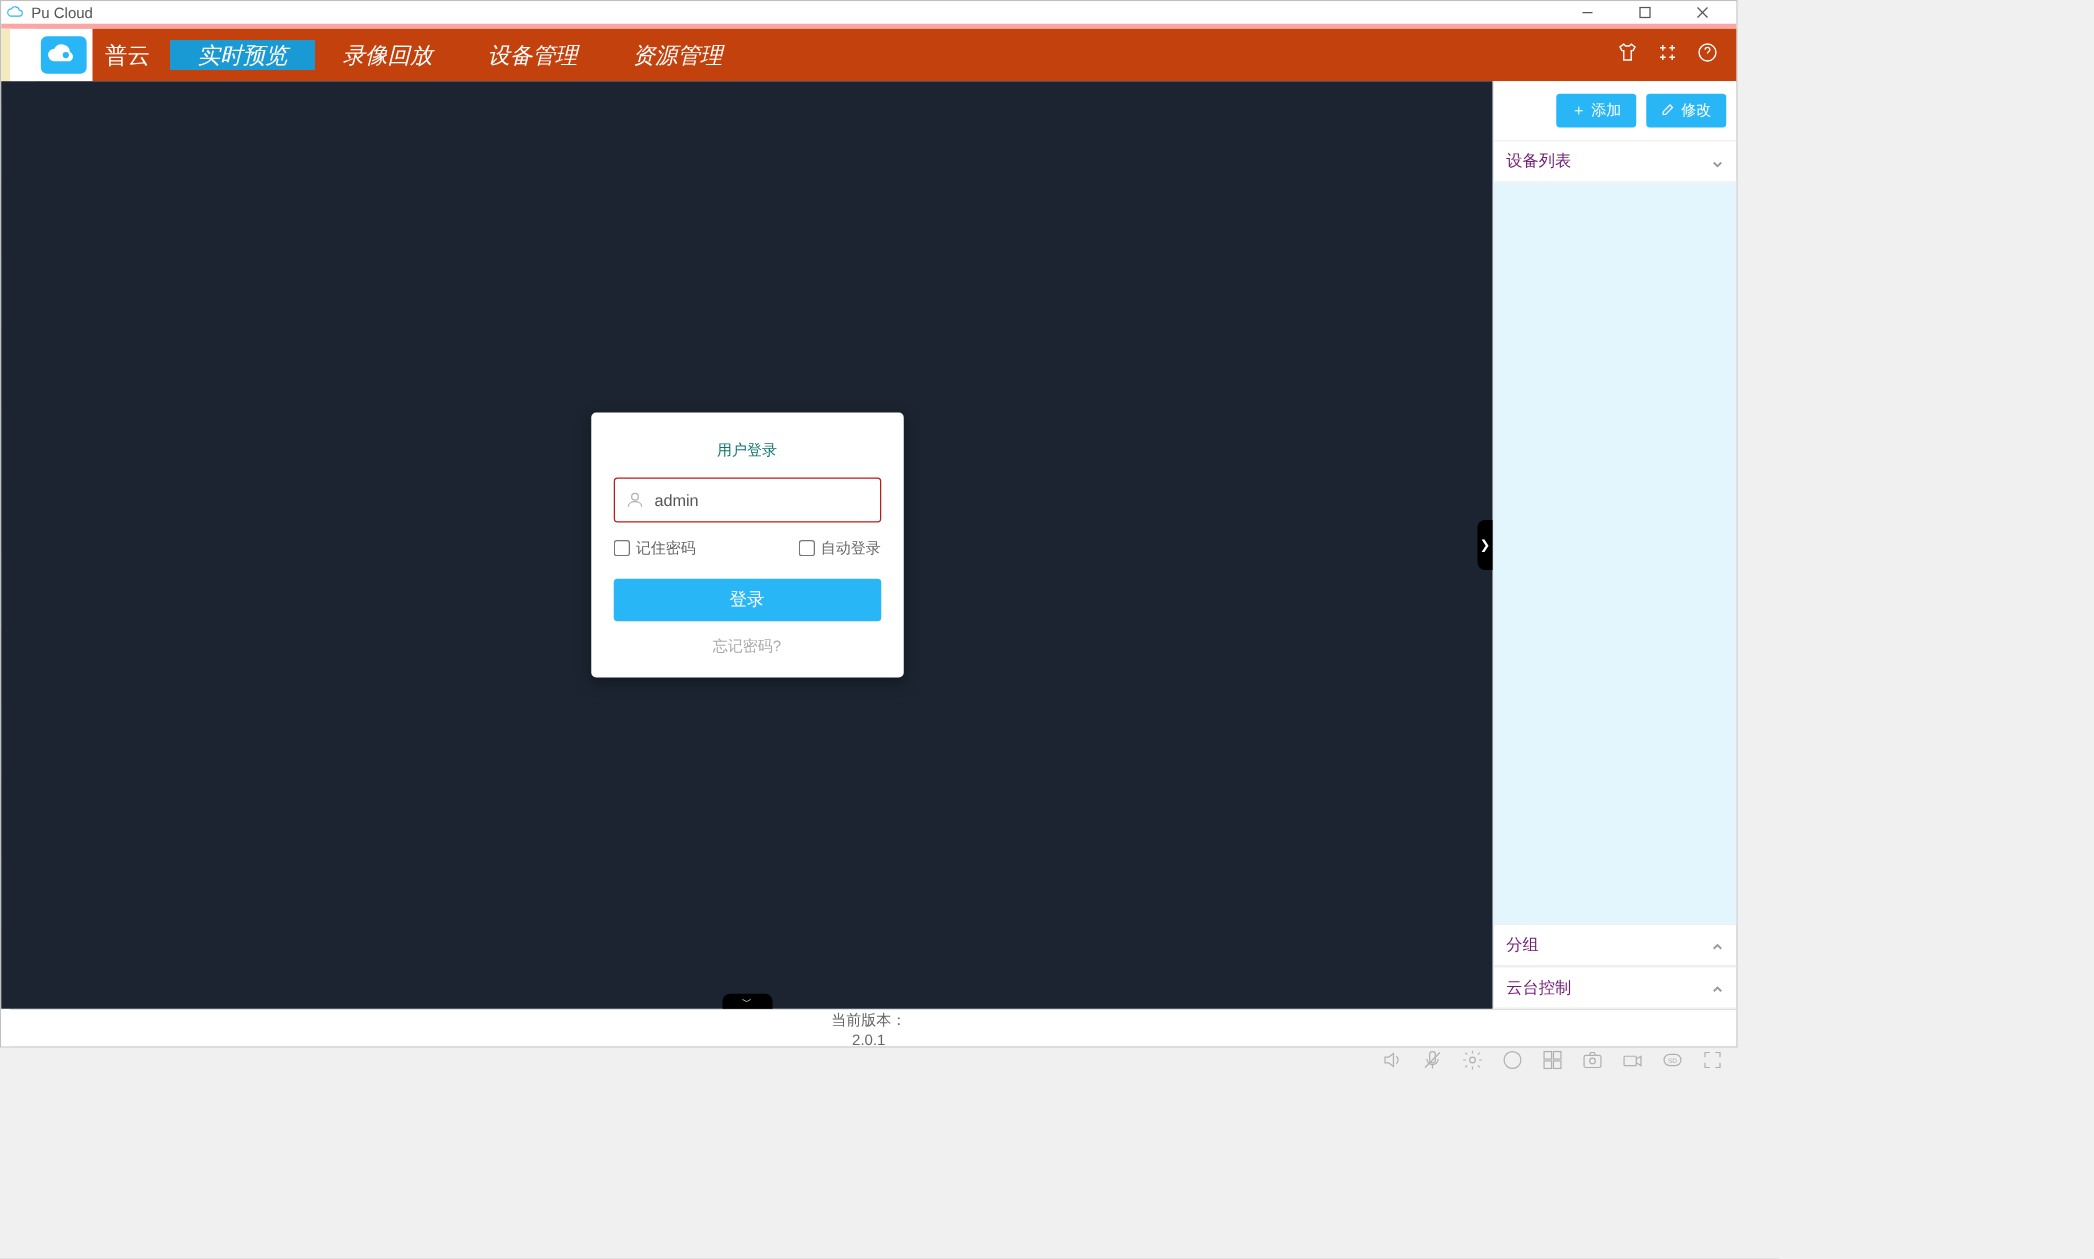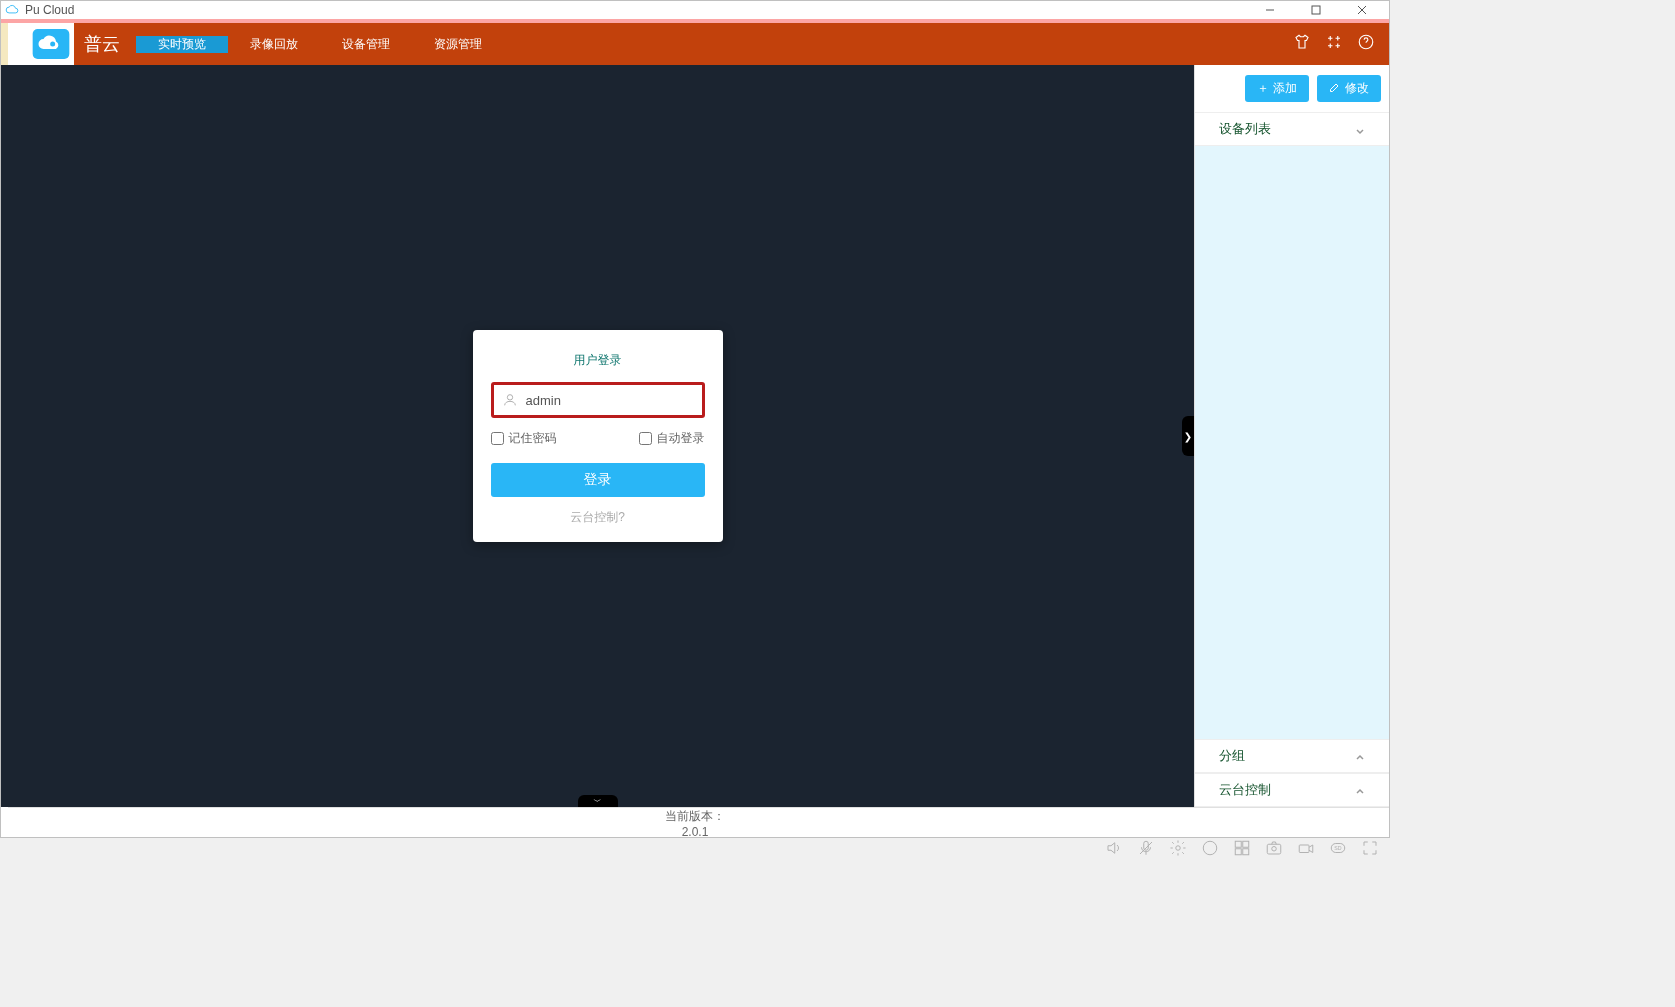--- a/index.html
+++ b/index.html
@@ -13,50 +13,50 @@
     .win-controls { margin-left: auto; display: flex; }
     .win-btn { width: 46px; height: 22px; display: flex; align-items: center; justify-content: center; }
     .win-btn svg { width: 10px; height: 10px; stroke: #555; stroke-width: 1; fill: none; }
 
     
     .topnav { height: 42px; background: #c2410c; display: flex; align-items: center; color: #fff; margin-left: 27px; }
     .logo-box { width: 46px; height: 42px; background: #fff; display:flex; align-items:center; justify-content:center; margin: 0; }
     .logo-box svg { width: 40px; height: 36px; }
     .brand { display: flex; align-items: center; padding: 0 16px 0 10px; font-size: 18px; }
     .navtabs { display: flex; }
-    .navtab { padding: 0 22px; display: flex; align-items: center; font-size: 12px; cursor: pointer; }
+    .navtab { padding: 0 22px; display: flex; align-items: center; font-size: 18px; cursor: pointer; font-style: italic; }
     .navtab.active { background: #1a9ad4; }
     .topnav-right { margin-left: auto; display: flex; align-items: center; padding-right: 14px; gap: 14px; }
     .topnav-right svg { width: 18px; height: 18px; stroke: #fff; fill: none; stroke-width: 1.5; }
 
     
     .body { flex: 1; display: flex; min-height: 0; }
     .viewport { flex: 1; background: #1b2430; position: relative; display:flex; align-items:center; justify-content:center; }
 
     
     .login { width: 250px; background: #fff; border-radius: 4px; padding: 22px 18px 16px; box-shadow: 0 3px 12px rgba(0,0,0,.35); }
     .login-title { text-align: center; color: #0f766e; font-size: 12px; margin-bottom: 13px; }
-    .login-field { display:flex; align-items:center; border:3px solid #b91c1c; border-radius:3px; height:36px; margin-bottom:12px; padding:0 8px; }
+    .login-field { display:flex; align-items:center; border:1px solid #b91c1c; border-radius:3px; height:36px; margin-bottom:12px; padding:0 8px; }
     .login-field svg { width:16px; height:16px; stroke:#b0b0b0; fill:none; stroke-width:1.5; margin-right:8px; flex-shrink:0; }
     .login-field input { border:none; outline:none; flex:1; font-size:13px; color:#555; background:transparent; }
     .login-field input::placeholder { color:#c0c0c0; }
     .login-opts { display:flex; justify-content:space-between; font-size:12px; color:#666; margin-bottom:16px; }
     .chk { display:flex; align-items:center; gap:5px; }
     .chk input { width:13px; height:13px; }
     .login-btn { width:100%; height:34px; background:#29b6f6; color:#fff; border:none; border-radius:3px; font-size:14px; cursor:pointer; }
     .forgot { text-align:center; margin-top:12px; font-size:12px; color:#aaa; cursor:pointer; }
 
     .expand-handle { position:absolute; right:0; top:50%; transform:translateY(-50%); width:12px; height:40px; background:#000; border-radius:6px 0 0 6px; display:flex; align-items:center; justify-content:center; color:#fff; font-size:10px; cursor:pointer; }
     .bottom-handle { position:absolute; bottom:0; left:50%; transform:translateX(-50%); width:40px; height:12px; background:#000; border-radius:6px 6px 0 0; display:flex; align-items:center; justify-content:center; color:#fff; font-size:8px; cursor:pointer; }
 
     
     .rightpanel { width: 195px; background:#fff; display:flex; flex-direction:column; border-left:1px solid #e0e0e0; }
     .rp-actions { display:flex; gap:8px; padding:10px 8px; justify-content:flex-end; }
     .rp-btn { background:#29b6f6; color:#fff; border:none; border-radius:3px; padding:5px 12px; font-size:12px; display:flex; align-items:center; gap:4px; cursor:pointer; }
-    .rp-section-head { height:34px; display:flex; align-items:center; justify-content:space-between; padding:0 24px; font-size:13px; color:#14532d; border-bottom:1px solid #eee; border-top:1px solid #eee; cursor:pointer; }
+    .rp-section-head { height:34px; display:flex; align-items:center; justify-content:space-between; padding:0 10px; font-size:13px; color:#701a75; border-bottom:1px solid #eee; border-top:1px solid #eee; cursor:pointer; }
     .rp-section-body { flex:1; background:#e3f6fd; }
     .rp-foot { }
     .rp-foot .rp-section-head { font-size:13px; }
     .chev { width:10px; height:10px; }
     .chev svg { width:10px; height:10px; stroke:#999; fill:none; stroke-width:1.5; }
 
     
     .statusbar { height:30px; background:#fff; border-top:1px solid #e0e0e0; display:flex; align-items:center; padding:0 10px; font-size:12px; color:#666;flex-direction:column; }
     .statusbar .right-icons { margin-left:auto; display:flex; gap:14px; align-items:center; }
     .statusbar .right-icons svg { width:18px; height:18px; stroke:#b0b0b0; fill:none; stroke-width:1.3; }
@@ -142,21 +142,21 @@
           <label class="chk">
             <input type="checkbox" style="">
             <span>记住密码</span>
           </label>
           <label class="chk">
             <input type="checkbox" style="">
             <span>自动登录</span>
           </label>
         </div>
         <button class="login-btn">登录</button>
-        <div class="forgot">云台控制?</div>
+        <div class="forgot">忘记密码?</div>
       </div>
 
       <div class="expand-handle">❯</div>
       <div class="bottom-handle">﹀</div>
     </div>
 
     <div class="rightpanel">
       <div class="rp-actions">
         <button class="rp-btn">
           <span>＋</span>

